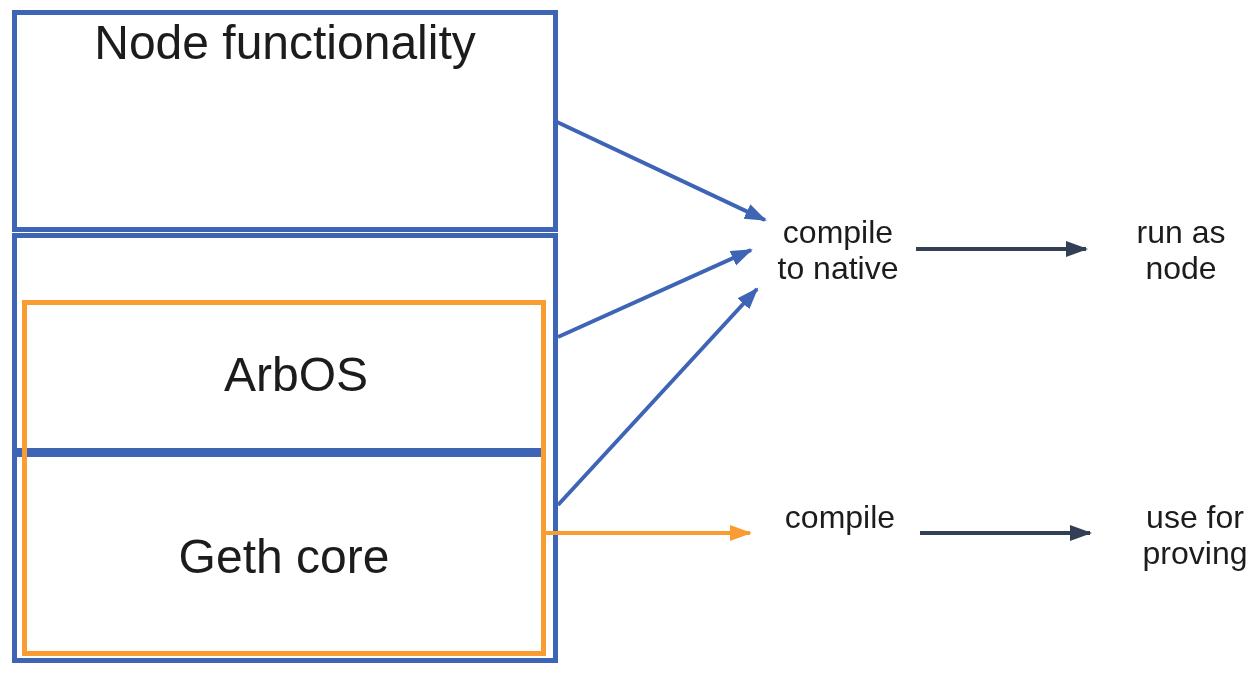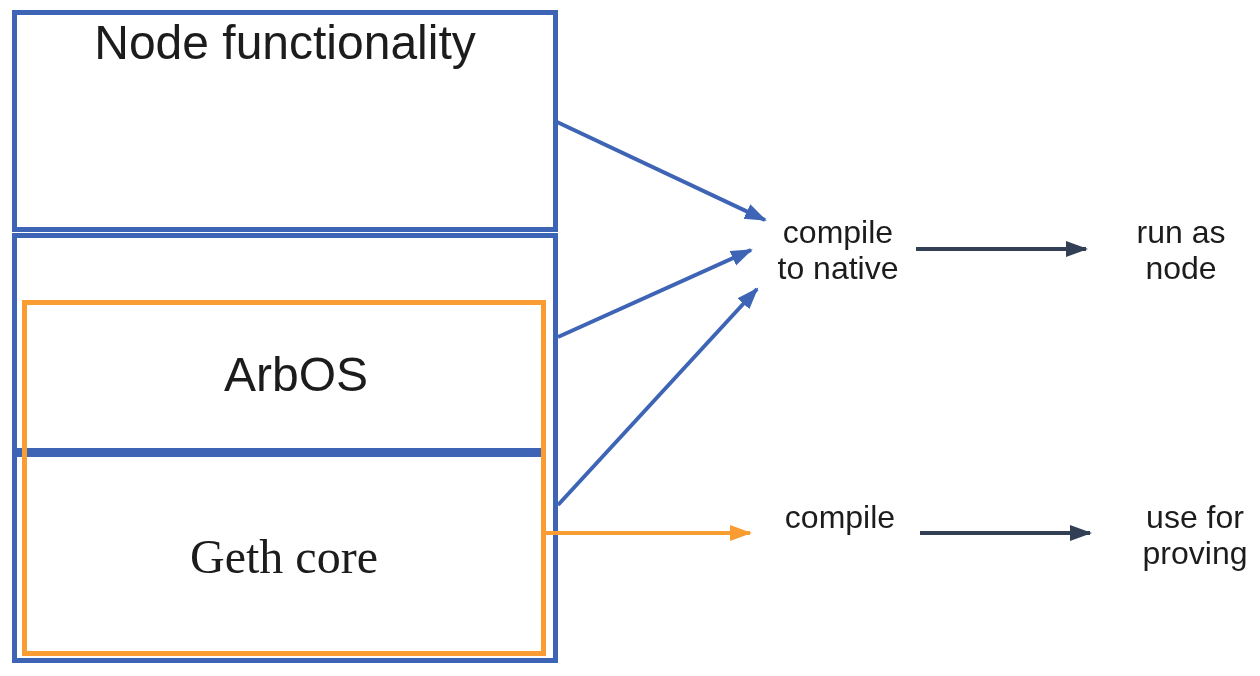--- a/index.html
+++ b/index.html
@@ -58,21 +58,20 @@
     left: 22px; top: 300px; width: 524px; height: 148px;
     display: flex; align-items: center; justify-content: center;
     z-index: 4;
     margin-left: 12px;
   }
   .geth-zone {
     position: absolute;
     left: 22px; top: 457px; width: 524px; height: 199px;
     display: flex; align-items: center; justify-content: center;
     z-index: 4;
-    font-family: Liberation Serif, serif;
   }
 
   .arrows-layer {
     position: absolute;
     left: 0; top: 0; width: 1260px; height: 676px;
     z-index: 5;
     pointer-events: none;
   }
   .arrow-blue   { stroke: var(--blue);   stroke-width: 4; fill: none; }
   .arrow-orange { stroke: var(--orange); stroke-width: 4; fill: none; }

